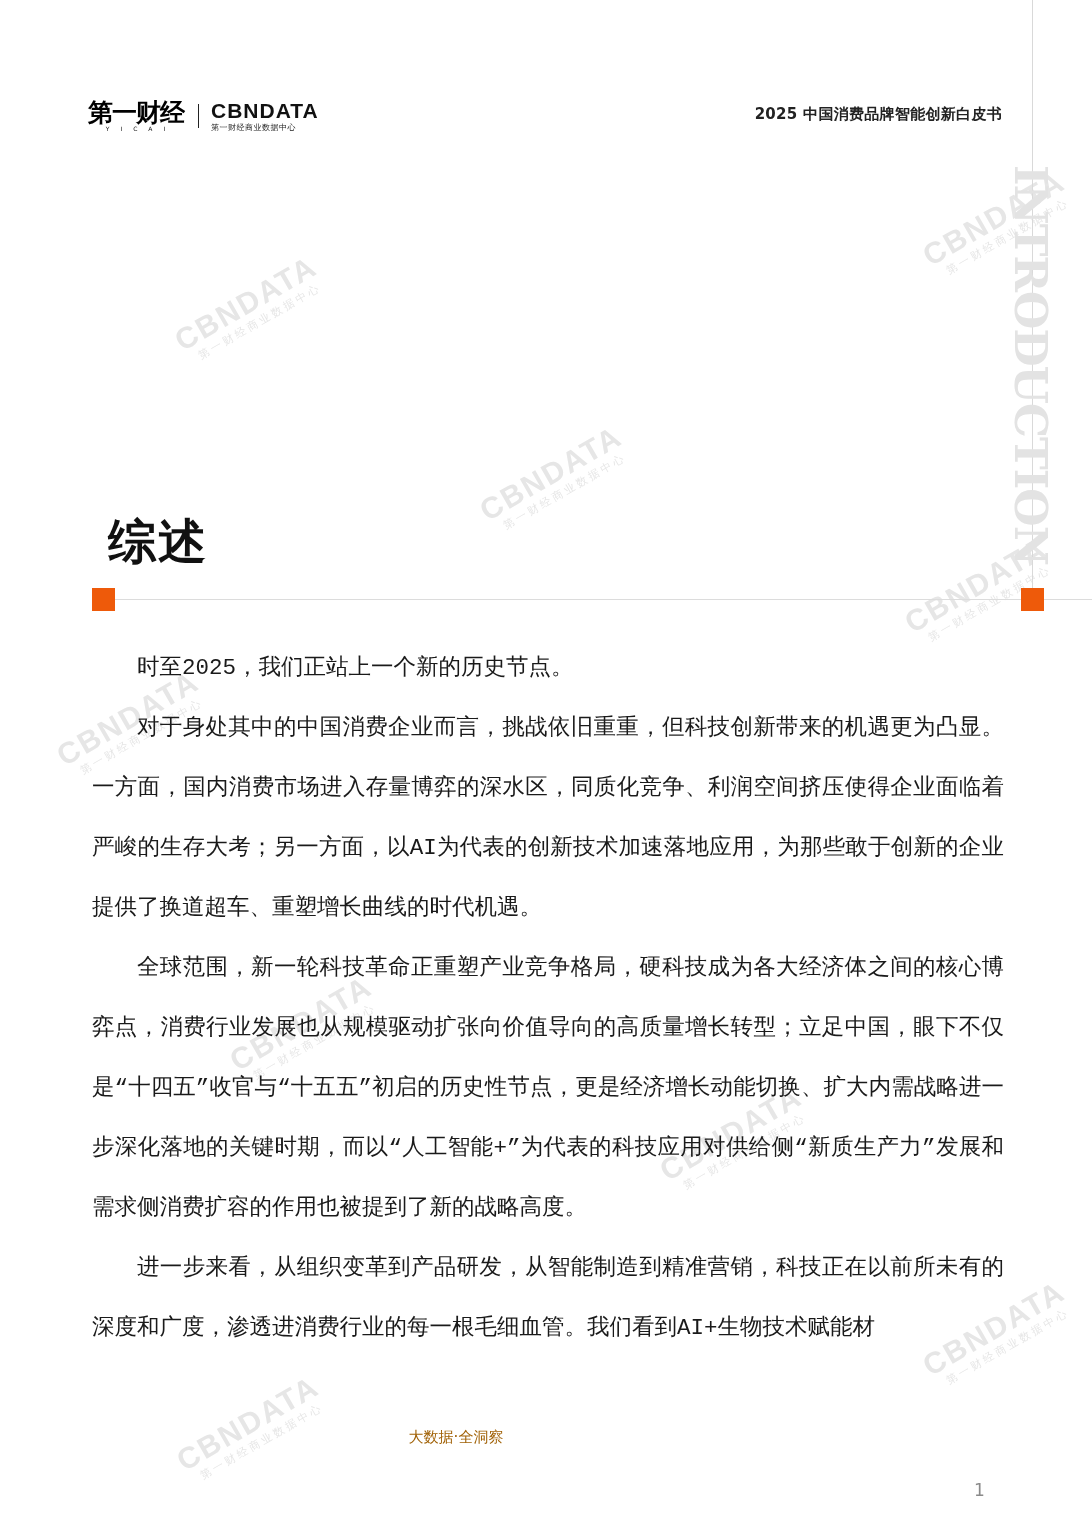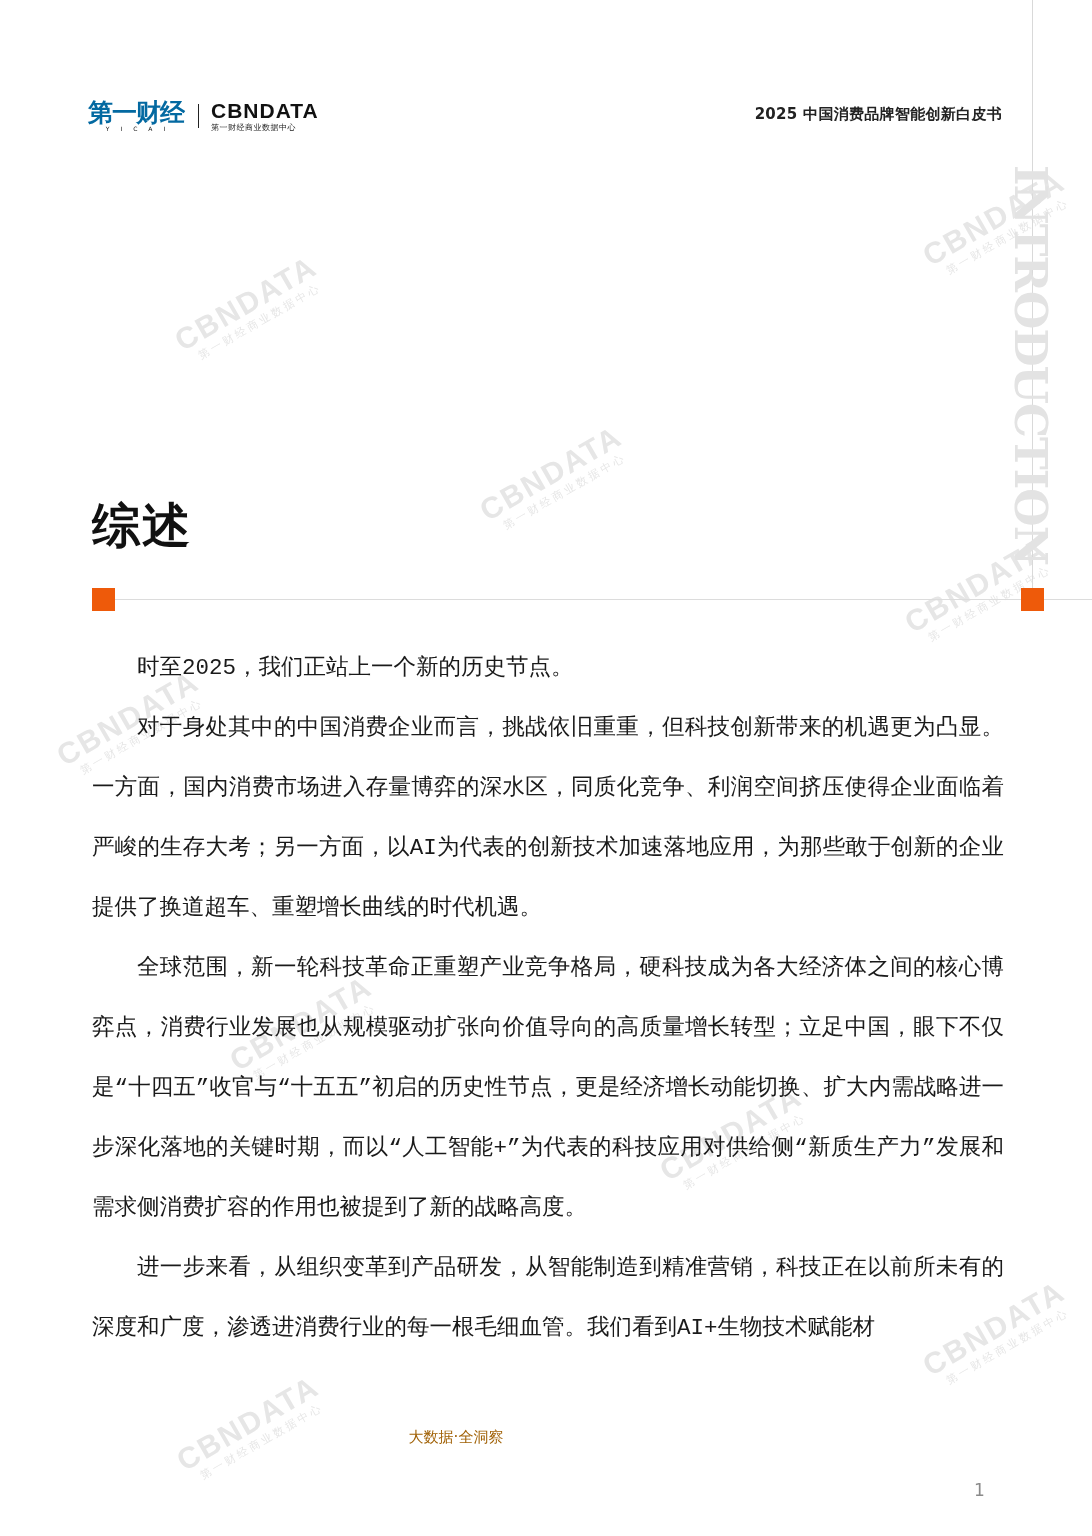--- a/index.html
+++ b/index.html
@@ -27,21 +27,21 @@
     .logo-yicai {
       display: flex;
       flex-direction: column;
       align-items: center;
       line-height: 1;
     }
     .logo-yicai-cn {
       font-size: 25px;
       font-weight: bold;
       letter-spacing: -1px;
-      color: #0369a1;
+      color: #000000;
     }
     .logo-yicai-en {
       font-size: 6px;
       letter-spacing: 11px;
       margin-top: 1px;
       color: #111;
       padding-left: 10px;
     }
     .logo-divider {
       width: 1px;
@@ -239,21 +239,21 @@
     <span class="logo-cbn-cn">第一财经商业数据中心</span>
   </div>
 </div>
 <div class="doc-title">2025 中国消费品牌智能创新白皮书</div>
 
 <div class="v-line"></div>
 <div class="intro-vertical">
   <span>INTRODUCTION</span>
 </div>
 
-<h1 class="section-title" style="margin:0;">综述</h1>
+<h1 class="section-title" style="margin:16px;">综述</h1>
 <div class="h-line"></div>
 <div class="orange-square left"></div>
 <div class="orange-square right"></div>
 
 <div class="body-text">
   <p>时至2025，我们正站上一个新的历史节点。</p>
   <p>对于身处其中的中国消费企业而言，挑战依旧重重，但科技创新带来的机遇更为凸显。一方面，国内消费市场进入存量博弈的深水区，同质化竞争、利润空间挤压使得企业面临着严峻的生存大考；另一方面，以AI为代表的创新技术加速落地应用，为那些敢于创新的企业提供了换道超车、重塑增长曲线的时代机遇。</p>
   <p>全球范围，新一轮科技革命正重塑产业竞争格局，硬科技成为各大经济体之间的核心博弈点，消费行业发展也从规模驱动扩张向价值导向的高质量增长转型；立足中国，眼下不仅是“十四五”收官与“十五五”初启的历史性节点，更是经济增长动能切换、扩大内需战略进一步深化落地的关键时期，而以“人工智能+”为代表的科技应用对供给侧“新质生产力”发展和需求侧消费扩容的作用也被提到了新的战略高度。</p>
   <p>进一步来看，从组织变革到产品研发，从智能制造到精准营销，科技正在以前所未有的深度和广度，渗透进消费行业的每一根毛细血管。我们看到AI+生物技术赋能材</p>
 </div>

